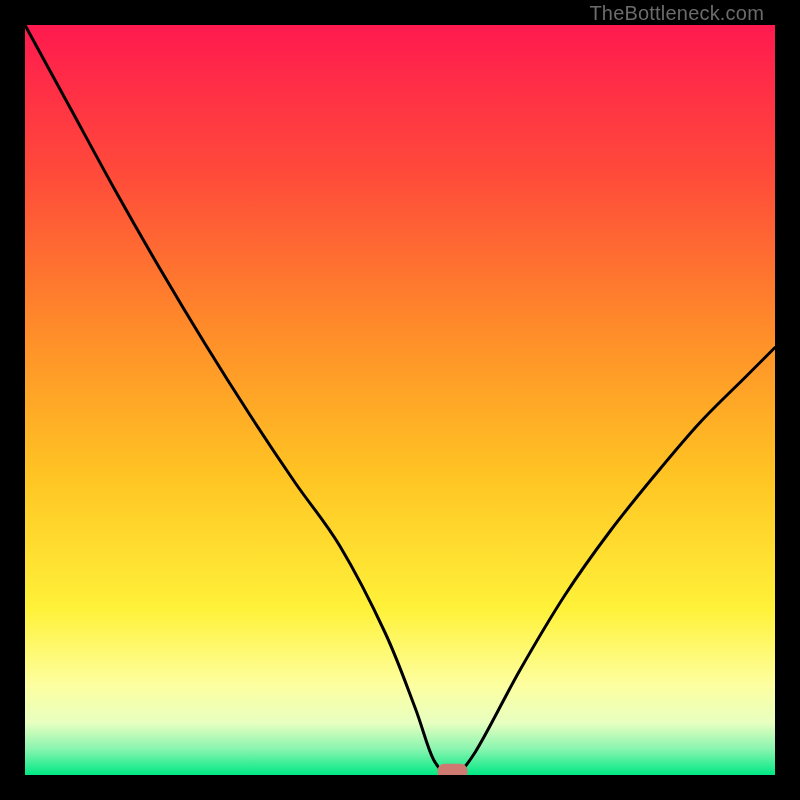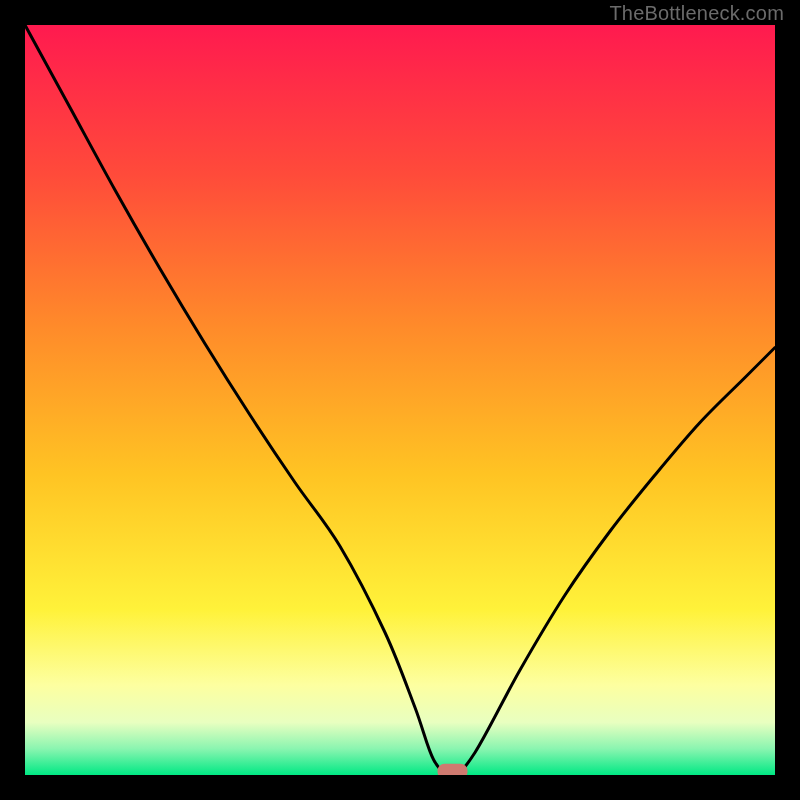--- a/index.html
+++ b/index.html
@@ -15,21 +15,21 @@
     position: absolute;
     left: 25px;
     top: 25px;
     width: 750px;
     height: 750px;
     background: #000;
   }
   .watermark {
     position: absolute;
     top: 2px;
-    right: 16px;
+    right: 36px;
     color: #6b6b6b;
     font-size: 20px;
     font-weight: 500;
     letter-spacing: 0.2px;
   }
   svg {
     display: block;
   }
 </style>
 </head>

